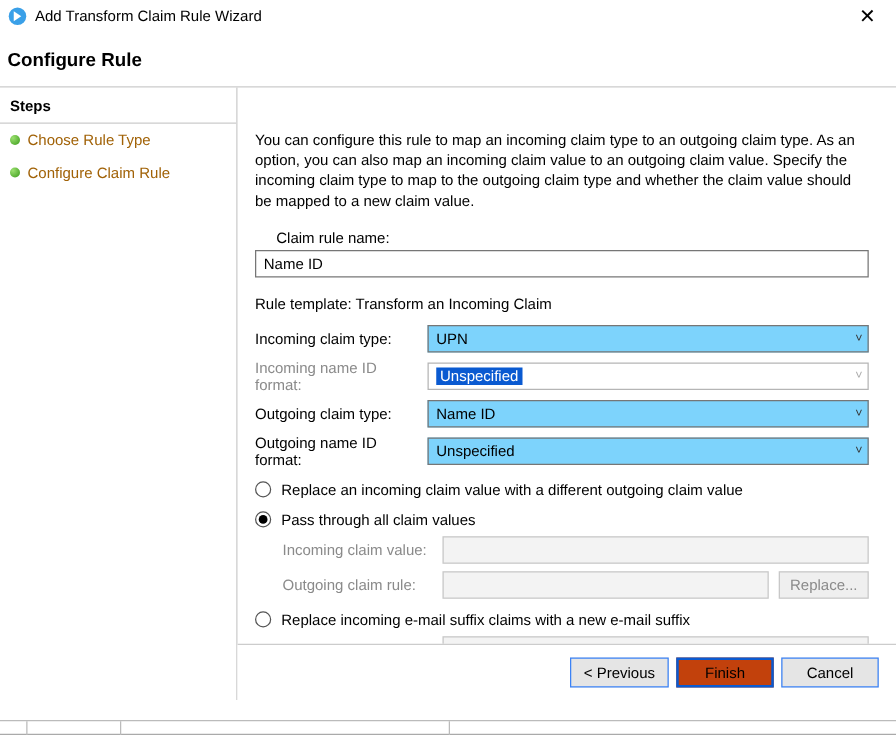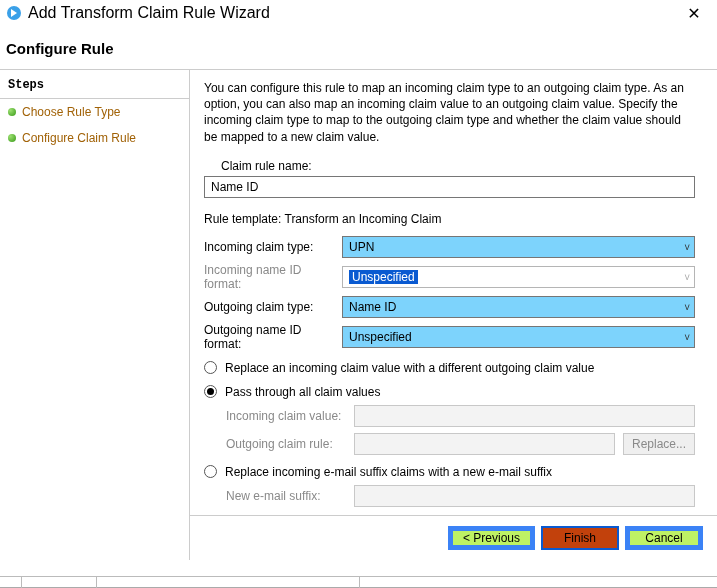--- a/index.html
+++ b/index.html
@@ -17,21 +17,21 @@
   .titlebar {
     display: flex;
     align-items: center;
     padding: 4px 8px 8px 6px;
     height: 30px;
   }
   .titlebar .app-icon {
     width: 16px; height: 16px; margin-right: 6px;
     display:inline-block;
   }
-  .titlebar .title { flex: 1; font-size: 16px; }
+  .titlebar .title { flex: 1; font-size: 12px; }
   .titlebar .close {
     font-size: 16px; width: 30px; text-align: center; cursor: default;
     font-family: Arial, sans-serif;
   }
   .header {
     padding: 10px 6px 12px 6px;
     font-weight: bold;
     font-size: 15px;
   }
   .divider { border-top: 1px solid #ccc; }
@@ -41,41 +41,40 @@
   }
   .sidebar {
     width: 190px;
     border-right: 1px solid #ccc;
     padding: 6px 0;
   }
   .steps-h {
     font-weight: bold;
     padding: 2px 8px 6px 8px;
     border-bottom: 1px solid #ccc;
-    font-family: Liberation Mono, monospace;
   }
   .step {
     display: flex;
     align-items: center;
     gap: 6px;
     padding: 6px 8px;
     color: #a16207;
     font-size: 12px;
   }
   .bullet {
     width: 8px; height: 8px; border-radius: 50%;
     background: radial-gradient(circle at 30% 30%, #9be06f, #3a9a1a);
     flex: 0 0 auto;
   }
   .main {
     flex: 1;
     padding: 10px 22px 10px 14px;
     position: relative;
   }
-  .desc { line-height: 1.35; margin-bottom: 14px; }
+  .desc { line-height: 1.35; margin-bottom: 14px; margin-top: 24px; }
   .label { margin: 4px 0 3px 17px; }
   .textfield {
     width: 100%;
     height: 22px;
     border: 1px solid #767676;
     padding: 2px 6px;
     font: inherit;
     background: #fff;
   }
   .subhead { margin: 14px 0 10px 0; }
@@ -139,22 +138,22 @@
     border-top: 1px solid #ccc;
     padding: 10px 14px;
     display: flex;
     justify-content: flex-end;
     gap: 6px;
     background: #fff;
   }
   .main-inner { padding-bottom: 56px; }
   .btn {
     min-width: 78px; height: 24px;
-    border: 5px solid #3b82f6;
-    background: #bef264;
+    border: 1px solid #3b82f6;
+    background: #e5e5e5;
     font: inherit;
     padding: 0 10px;
   }
   .btn.primary {
     border: 2px solid #0a5ad1;
     background: #c2410c;
     line-height: 20px;
   }
   .bottom-strip {
     position: absolute; left:0; right:0; bottom:0; height:12px;

